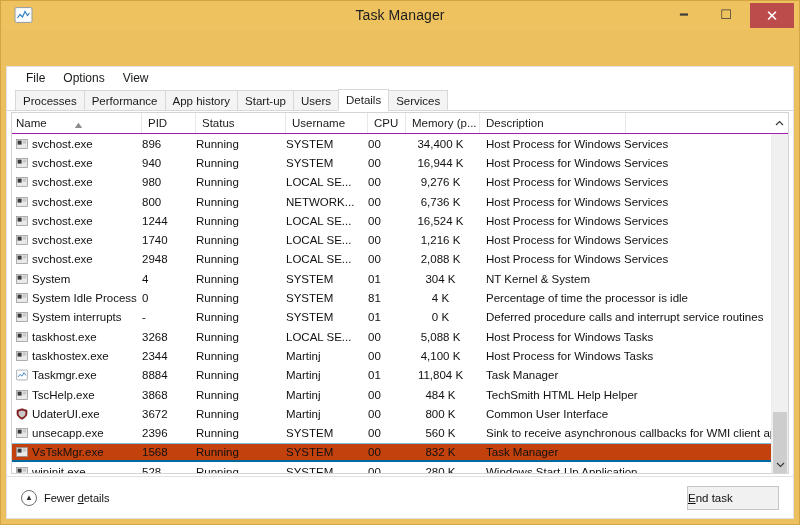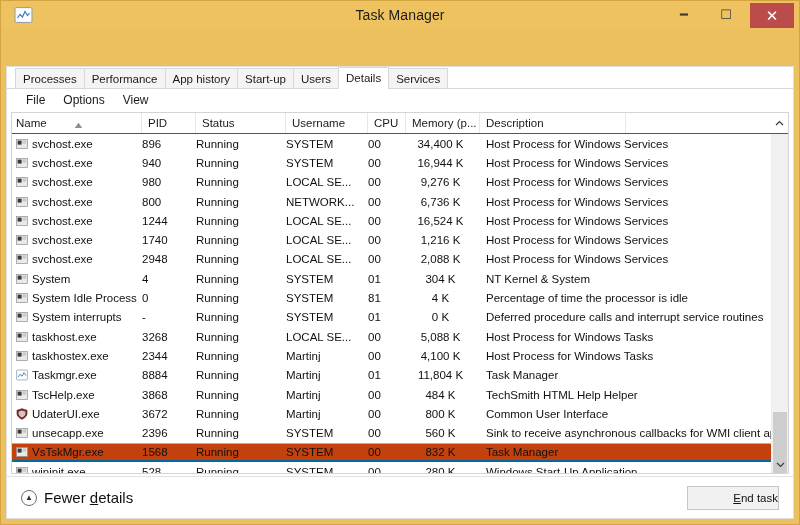--- a/index.html
+++ b/index.html
@@ -240,31 +240,31 @@
     cursor: default;
   }
   #fewer-circle {
     width: 16px; height: 16px;
     border: 1px solid #6d6d6d;
     border-radius: 50%;
     display: flex; align-items: center; justify-content: center;
     color: #333;
     font-size: 8px;
   }
-  #fewer-label { font-size: 15px; color: #111; }
+  #fewer-label { font-size: 11px; color: #111; }
   #fewer-label u { text-decoration: underline; }
   #endtask {
     position: absolute;
     right: 14px; top: 9px;
     width: 92px; height: 24px;
     background: #f1f1f1;
     border: 1px solid #c6c6c6;
     font-size: 11.5px;
     color: #111;
-    display: flex; align-items: center; justify-content: flex-end;
+    display: flex; align-items: center; justify-content: flex-start;
     cursor: default;
   }
   #endtask u { text-decoration: underline; }
 </style>
 </head>
 <body>
 
 <div id="window">
 
   <div id="titlebar">
@@ -283,34 +283,34 @@
     <div class="wbtn" id="btn-max">
       <span class="glyph">☐</span>
     </div>
     <div class="wbtn" id="btn-close">
       <span class="glyph">✕</span>
     </div>
   </div>
 
   <div id="client">
 
+    <div id="menubar">
+      <div class="menu-item">File</div>
+      <div class="menu-item">Options</div>
+      <div class="menu-item">View</div>
+    </div>
+
     <div id="tabstrip">
       <div class="tab">Processes</div>
       <div class="tab">Performance</div>
       <div class="tab">App history</div>
       <div class="tab">Start-up</div>
       <div class="tab">Users</div>
       <div class="tab active">Details</div>
       <div class="tab">Services</div>
-    </div>
-
-    <div id="menubar">
-      <div class="menu-item">File</div>
-      <div class="menu-item">Options</div>
-      <div class="menu-item">View</div>
     </div>
 
     <div id="listwrap">
 
       <div id="hdr">
         <div class="hcell c-name">
           <span>Name</span>
           <span id="sort-caret">▲</span>
         </div>
         <div class="hcell c-pid">PID</div>

